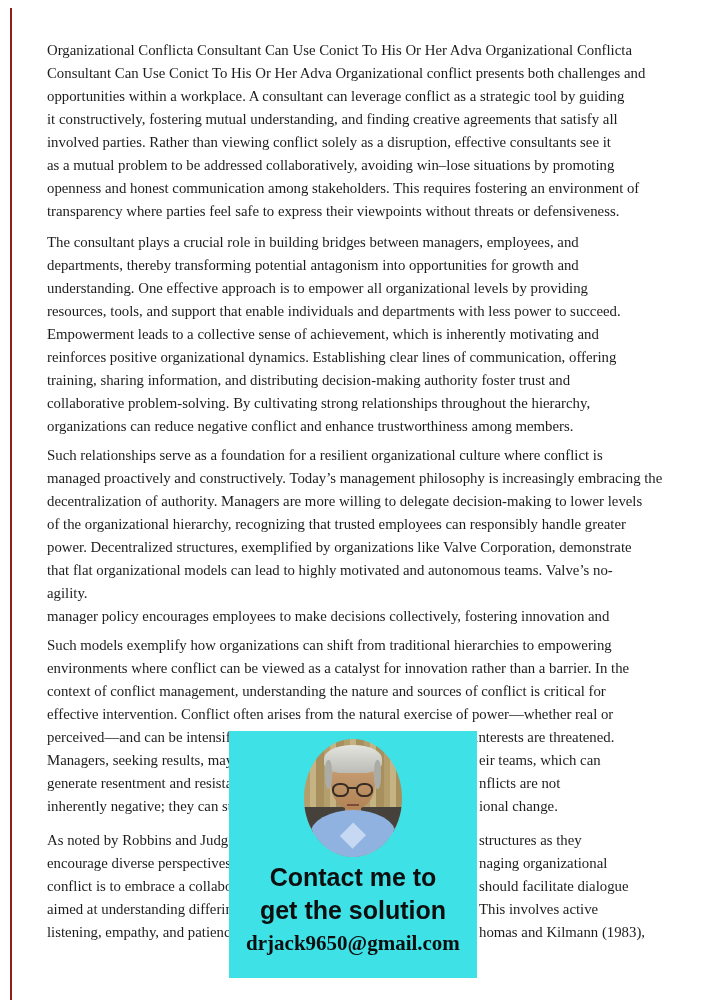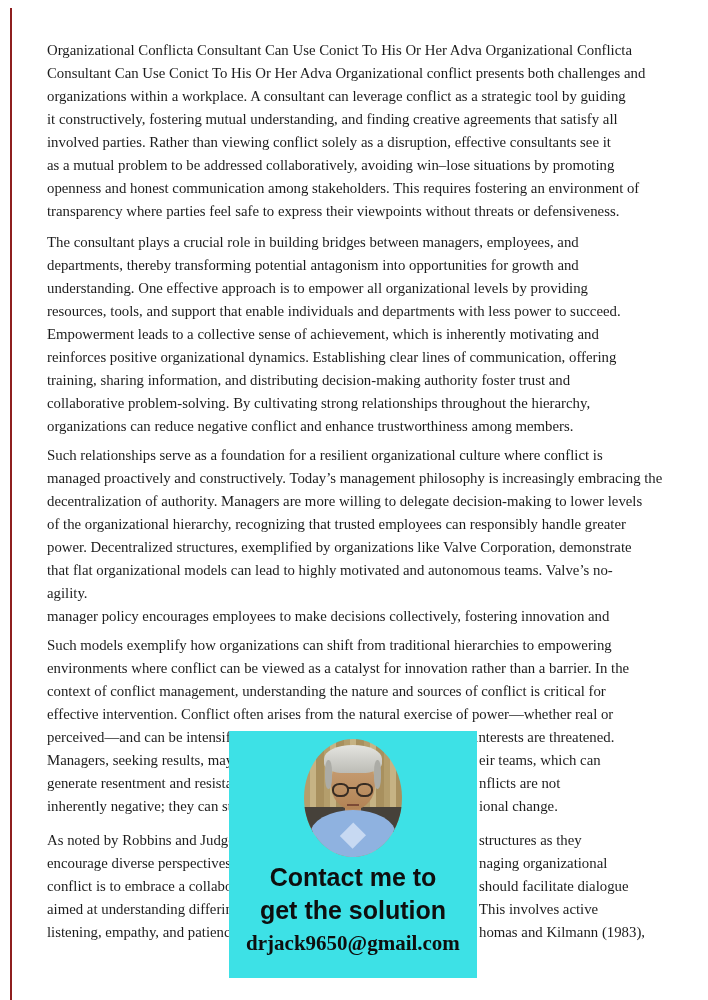--- a/index.html
+++ b/index.html
@@ -79,21 +79,21 @@
 <body>
 
 <div class="page">
 
   <div class="margin-line" style="background: rgb(142, 31, 31);"></div>
 
   <div class="doc" style="color: rgb(28, 28, 28);">
       <div class="para" style="top: 39px;">
         <div class="line">Organizational Conflicta Consultant Can Use Conict To His Or Her Adva Organizational Conflicta</div>
         <div class="line">Consultant Can Use Conict To His Or Her Adva Organizational conflict presents both challenges and</div>
-        <div class="line">organizations within a workplace. A consultant can leverage conflict as a strategic tool by guiding</div>
+        <div class="line">opportunities within a workplace. A consultant can leverage conflict as a strategic tool by guiding</div>
         <div class="line">it constructively, fostering mutual understanding, and finding creative agreements that satisfy all</div>
         <div class="line">involved parties. Rather than viewing conflict solely as a disruption, effective consultants see it</div>
         <div class="line">as a mutual problem to be addressed collaboratively, avoiding win–lose situations by promoting</div>
         <div class="line">openness and honest communication among stakeholders. This requires fostering an environment of</div>
         <div class="line">transparency where parties feel safe to express their viewpoints without threats or defensiveness.</div>
       </div>
       <div class="para" style="top: 231px;">
         <div class="line">The consultant plays a crucial role in building bridges between managers, employees, and</div>
         <div class="line">departments, thereby transforming potential antagonism into opportunities for growth and</div>
         <div class="line">understanding. One effective approach is to empower all organizational levels by providing</div>

